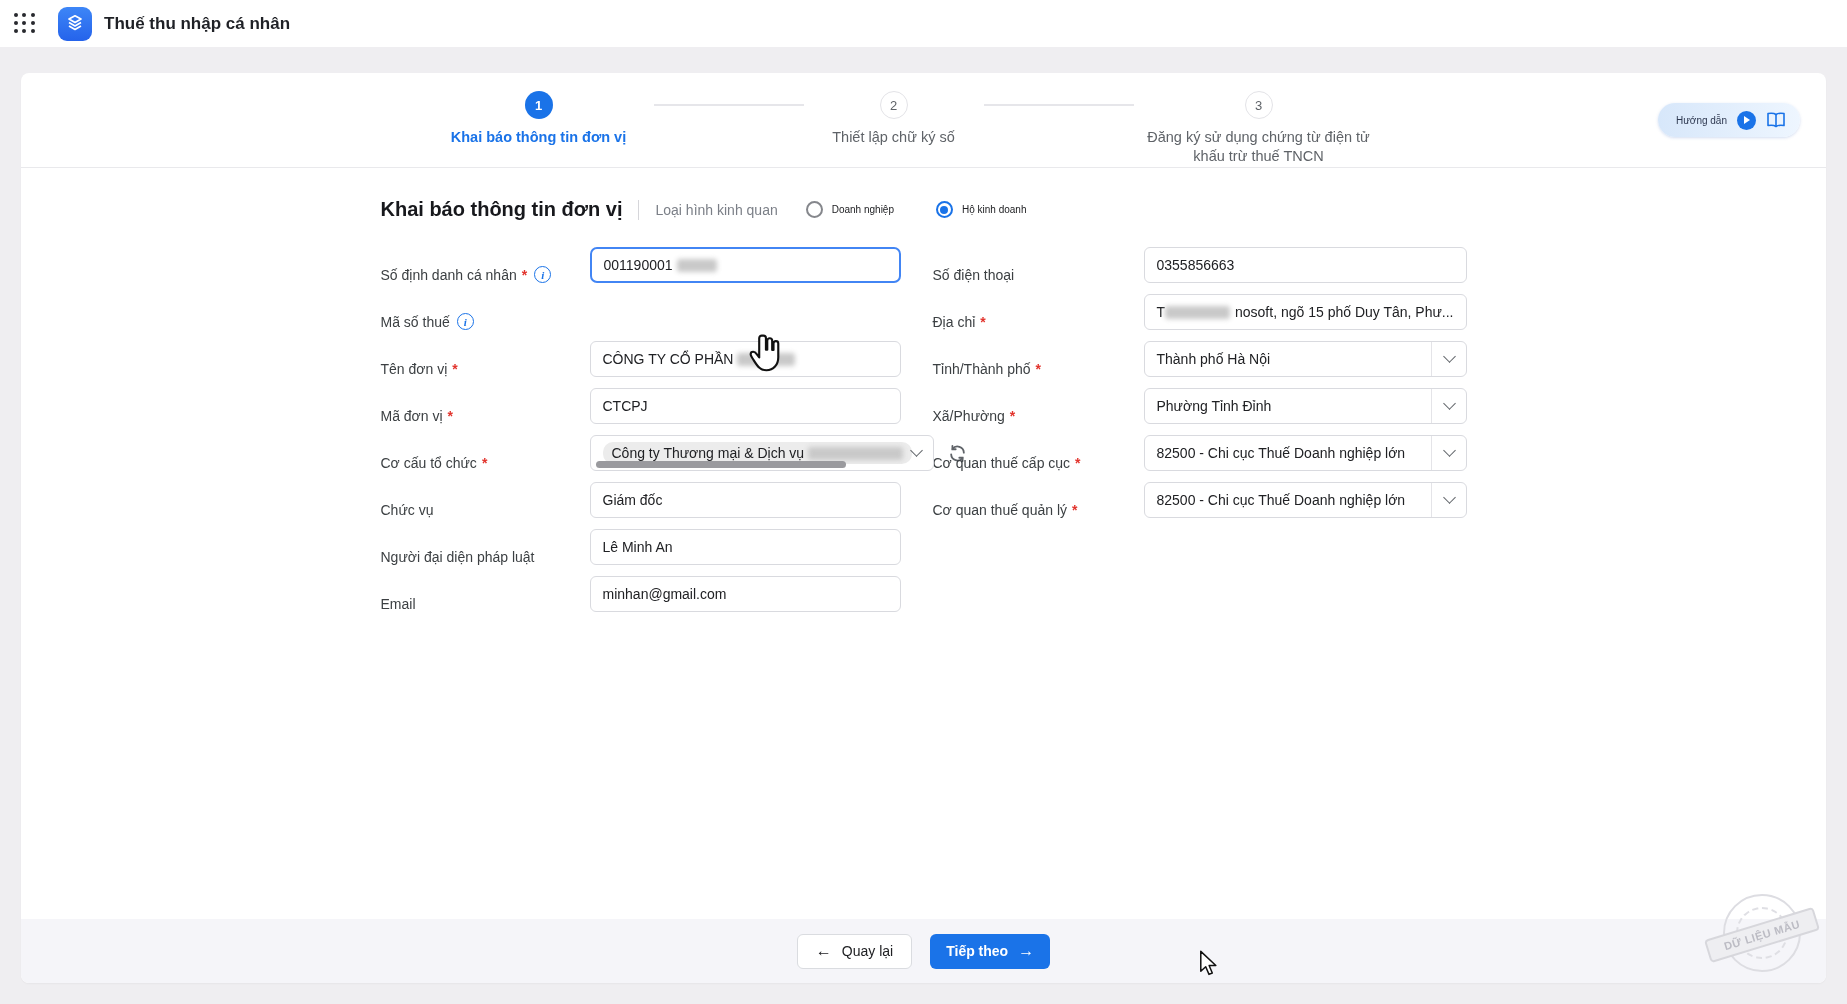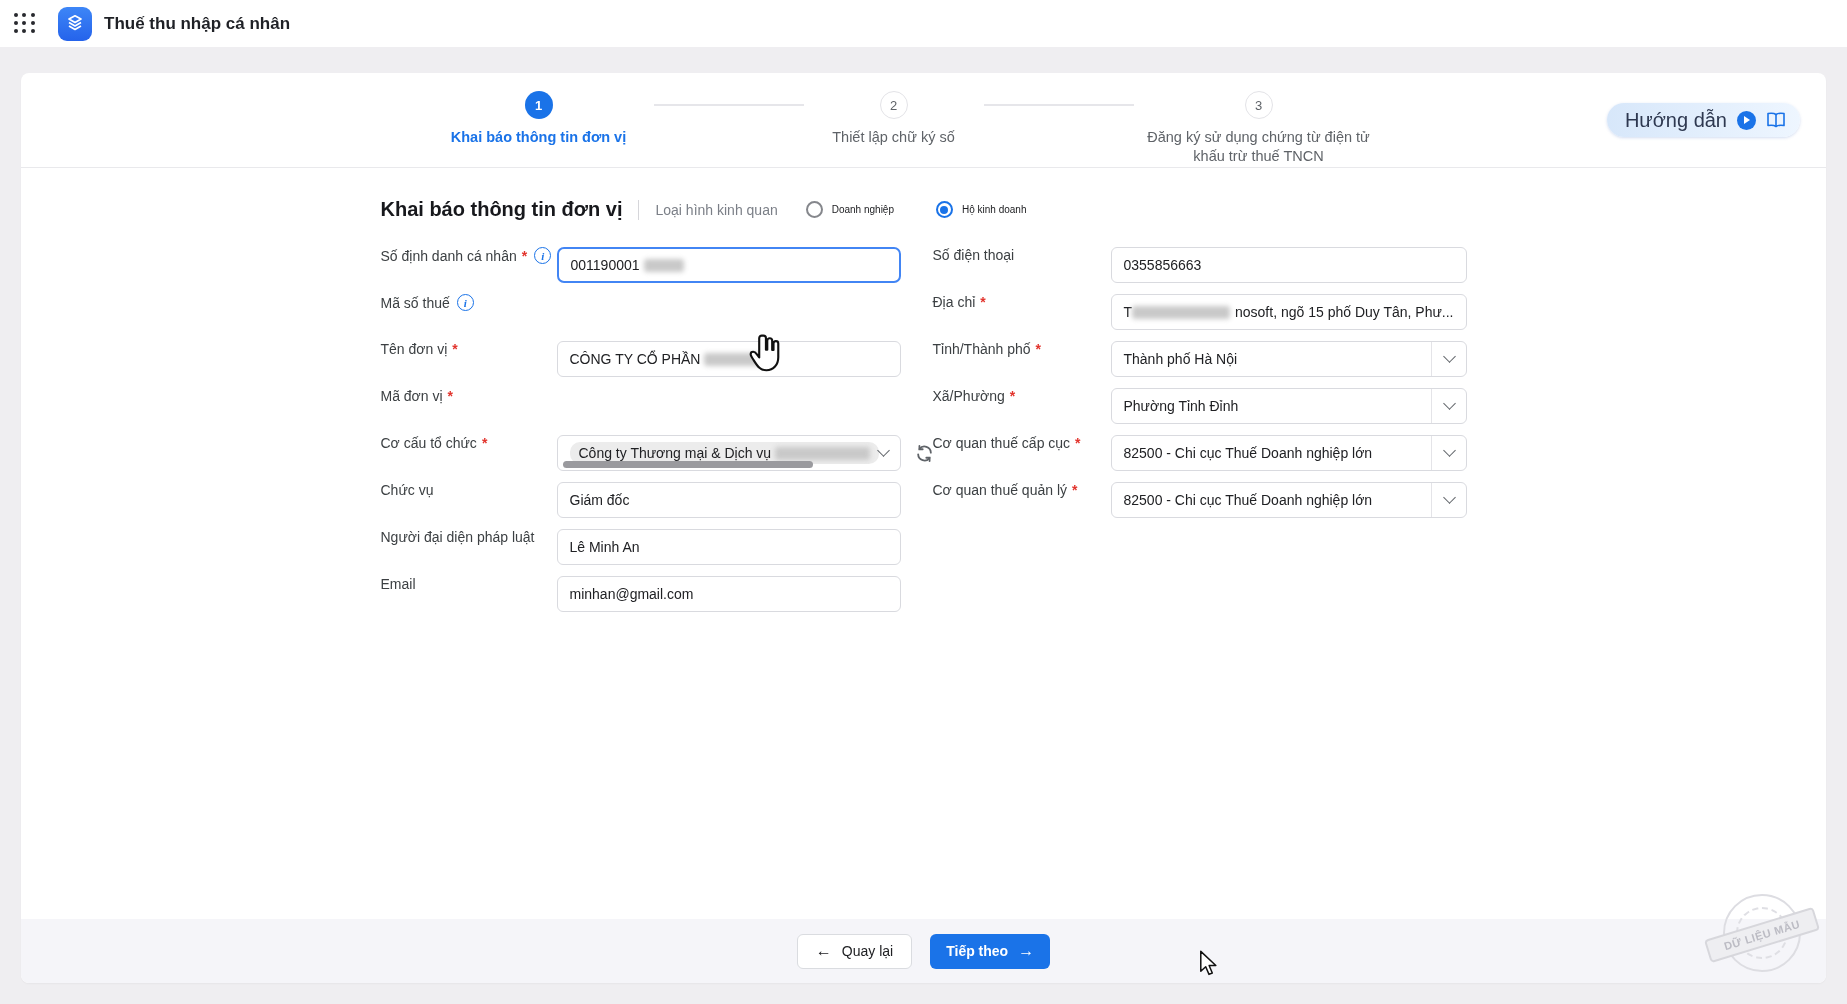--- a/index.html
+++ b/index.html
@@ -25,41 +25,41 @@
   .circle { width:28px; height:28px; border-radius:50%; display:flex; align-items:center; justify-content:center; font-size:13px; }
   .circle.active { background:#1a73e8; color:#fff; font-weight:700; }
   .circle.idle { background:#fff; border:1px solid #e3e3e7; color:#5f6368; }
   .connector { width:150px; height:2px; background:#e6e6ea; margin-top:13px; }
   .slabel { margin-top:9px; font-size:14.5px; color:#5f6368; text-align:center; line-height:1.3; }
   .slabel.active { color:#1a73e8; font-weight:600; }
 
   .help-pill { position:absolute; right:26px; top:30px; height:34px; border:none; border-radius:17px;
     background:linear-gradient(90deg,#d7e7fa,#eef6ff); display:flex; align-items:center; gap:10px;
     padding:0 14px 0 18px; cursor:pointer; box-shadow:0 1px 3px rgba(80,120,200,.25); }
-  .help-pill .hl-text { font-size:20px; color:#2e3850; }
+  .help-pill .hl-text { font-size:10px; color:#2e3850; }
   .play-icon { width:19px; height:19px; border-radius:50%; background:#1a73e8; display:flex; align-items:center; justify-content:center; }
   .play-icon::after { content:""; border-left:6px solid #fff; border-top:4px solid transparent; border-bottom:4px solid transparent; margin-left:1px; }
   .book-icon svg { display:block; }
 
   
   .content { padding-top:30px; }
   .form-wrap { width:1086px; margin:0 auto; }
   .title-row { display:flex; align-items:center; margin-bottom:26px; }
   .form-title { font-size:20px; font-weight:700; color:#17181c; }
   .vdiv { width:1px; height:20px; background:#d6d6da; margin:0 16px; }
   .bt-label { font-size:14px; color:#7b7f87; margin-right:28px; }
   .radio { display:flex; align-items:center; gap:9px; margin-right:42px; cursor:pointer; font-size:10px; color:#202124; }
   .radio-circle { width:17px; height:17px; border-radius:50%; border:2px solid #85878c; background:#fff; }
   .radio-circle.checked { border:2px solid #1a73e8; position:relative; }
   .radio-circle.checked::after { content:""; position:absolute; inset:2.5px; border-radius:50%; background:#1a73e8; }
 
   .columns { display:flex; gap:32px; }
   .col { display:flex; flex-direction:column; gap:11px; }
   .col.left { width:520px; } .col.right { width:534px; }
-  .frow { display:flex; align-items:flex-start; min-height:36px; }
+  .frow { display:flex; align-items:flex-end; min-height:36px;gap:33px; }
   .flabel { font-size:14px; color:#3c4043; flex-shrink:0; display:flex; align-items:center; gap:7px; }
   .col.left .flabel { width:176px; } .col.right .flabel { width:178px; }
   .req { color:#e2342d; font-weight:700; margin-left:-2px; }
   .info-icon { width:17px; height:17px; border:1.6px solid #1a73e8; border-radius:50%; color:#1a73e8;
     font-size:11px; font-weight:700; font-style:italic; display:inline-flex; align-items:center; justify-content:center; font-family:"Liberation Serif",serif; }
 
   .field { flex:1; height:36px; border:1px solid #d9dadf; border-radius:6px; background:#fff;
     display:flex; align-items:center; padding:0 12px; font-size:14px; color:#202124; position:relative; }
   .field.focused { border:2px solid #4285f4; border-radius:7px; }
   .blur { display:inline-block; height:13px; border-radius:3px; background:#c9c9c9; filter:blur(2.5px); margin-left:4px; vertical-align:middle; }
@@ -201,20 +201,23 @@
                 <span>CÔNG TY CỔ PHẦN</span>
                 <span class="blur w58"></span>
               </div>
             </div>
 
             <div class="frow">
               <span class="flabel">
                 <span>Mã đơn vị</span>
                 <span class="req">*</span>
               </span>
+              <div class="field">
+                <span>CTCPJ</span>
+              </div>
             </div>
 
             <div class="frow">
               <span class="flabel">
                 <span>Cơ cấu tổ chức</span>
                 <span class="req">*</span>
               </span>
               <div class="select-wrap">
                 <div class="field">
                   <span class="hl">

